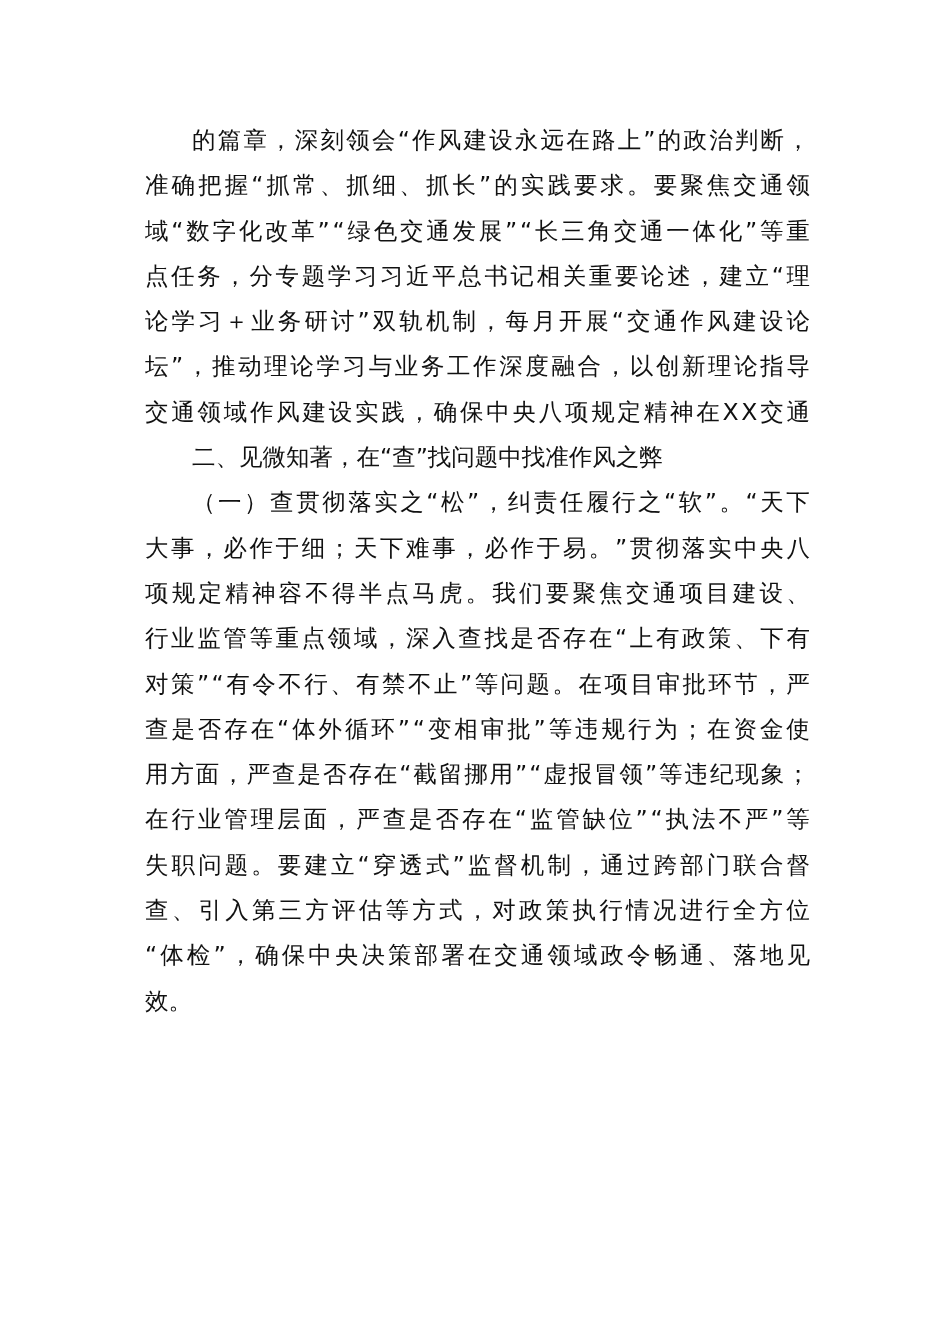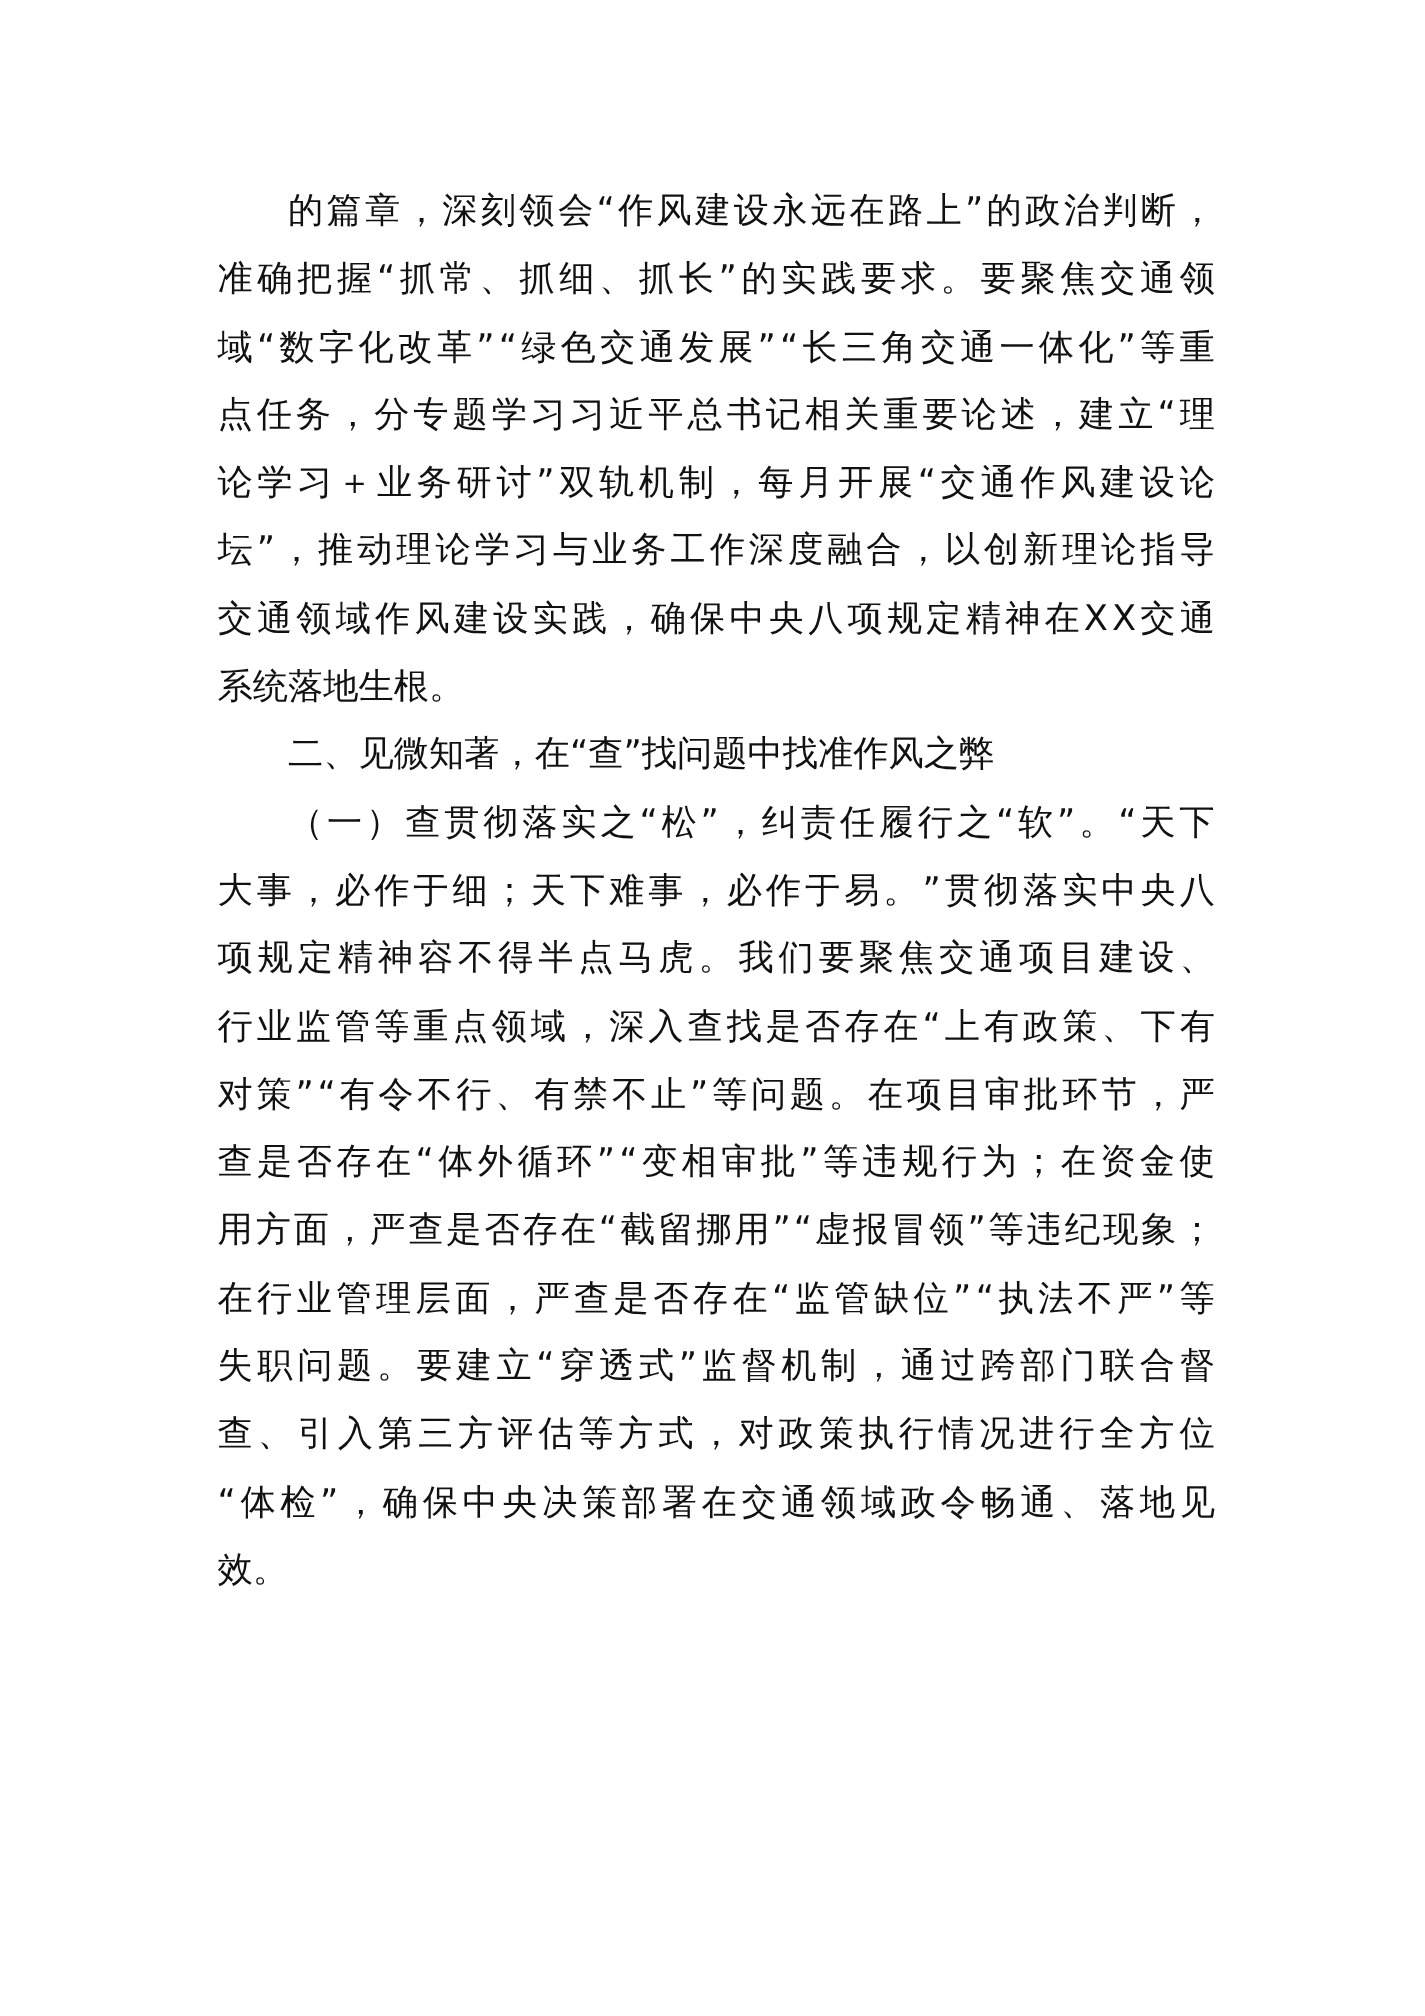--- a/index.html
+++ b/index.html
@@ -211,21 +211,20 @@
       <span>规</span>
       <span>定</span>
       <span>精</span>
       <span>神</span>
       <span>在</span>
       <span>X</span>
       <span>X</span>
       <span>交</span>
       <span>通</span>
     </div>
-  <div class="line last">系统落地生根。</div>
   <div class="line indent last">二、见微知著，在“查”找问题中找准作风之弊</div>
   <div class="line indent">
       <span>（</span>
       <span>一</span>
       <span>）</span>
       <span>查</span>
       <span>贯</span>
       <span>彻</span>
       <span>落</span>
       <span>实</span>

